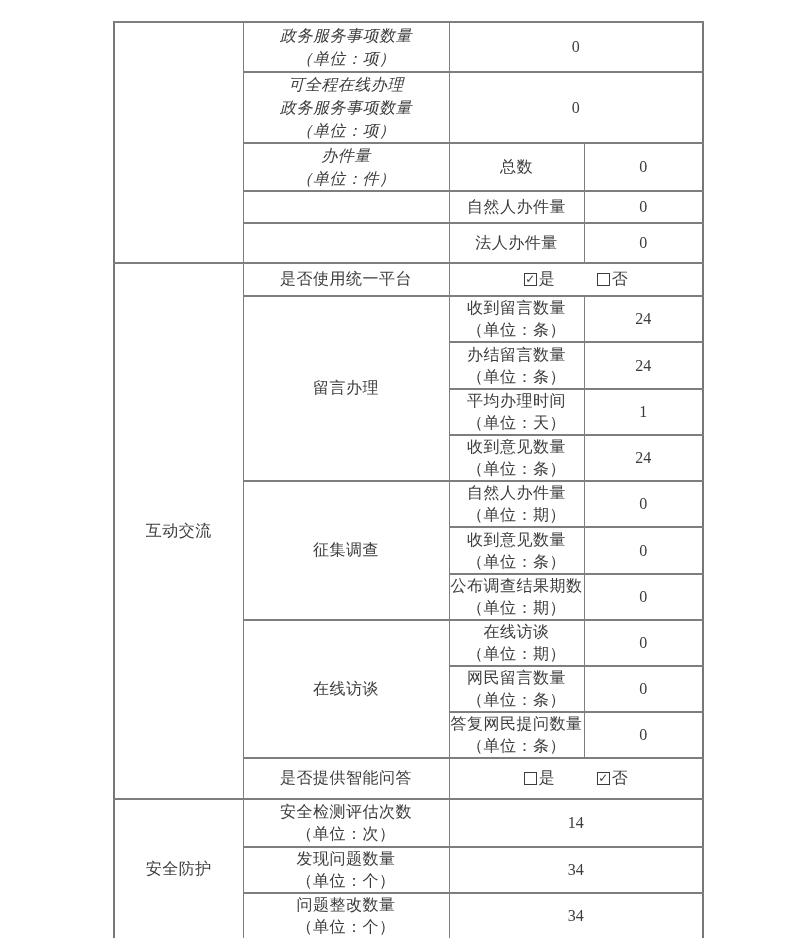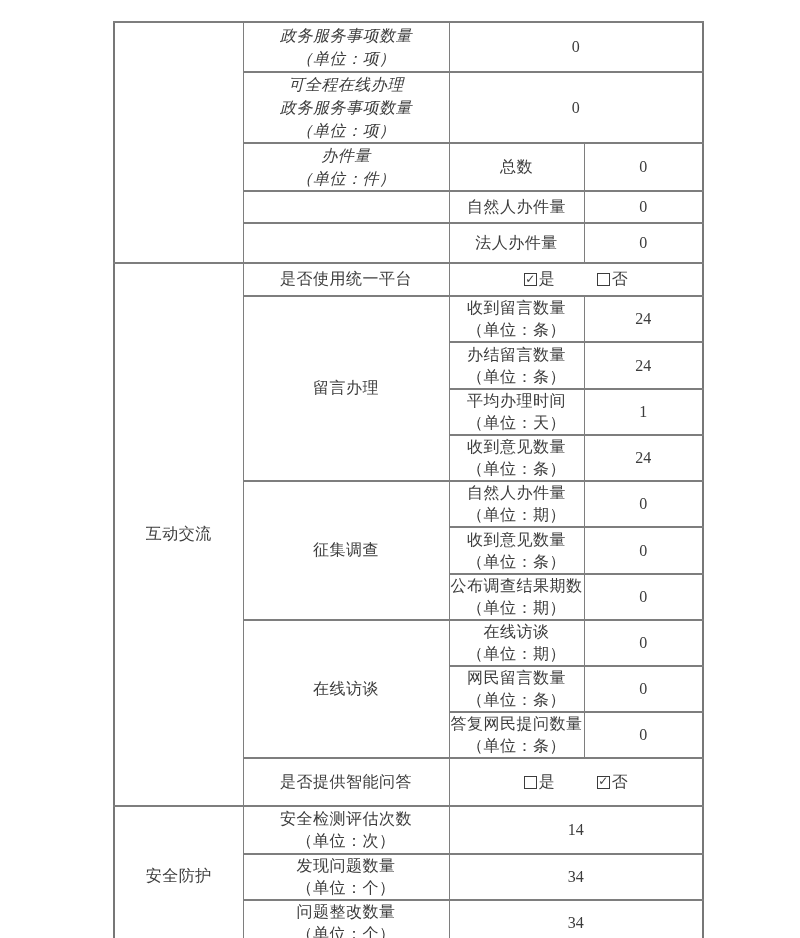--- a/index.html
+++ b/index.html
@@ -175,21 +175,21 @@
         </td>
         <td class="val">0</td>
       </tr>
       <tr style="height:46px">
         <td>
           <span class="subline">答复网民提问数量</span>
           <span class="subline">（单位：条）</span>
         </td>
         <td class="val">0</td>
       </tr>
-      <tr style="height:48px">
+      <tr style="height:41px">
         <td>是否提供智能问答</td>
         <td class="chk" colspan="2">
           <span class="chkwrap">
             <span class="opt">
               <span class="cbox">
                   <span class="mark"></span>
                 </span>
               <span>是</span>
             </span>
             <span class="opt">

